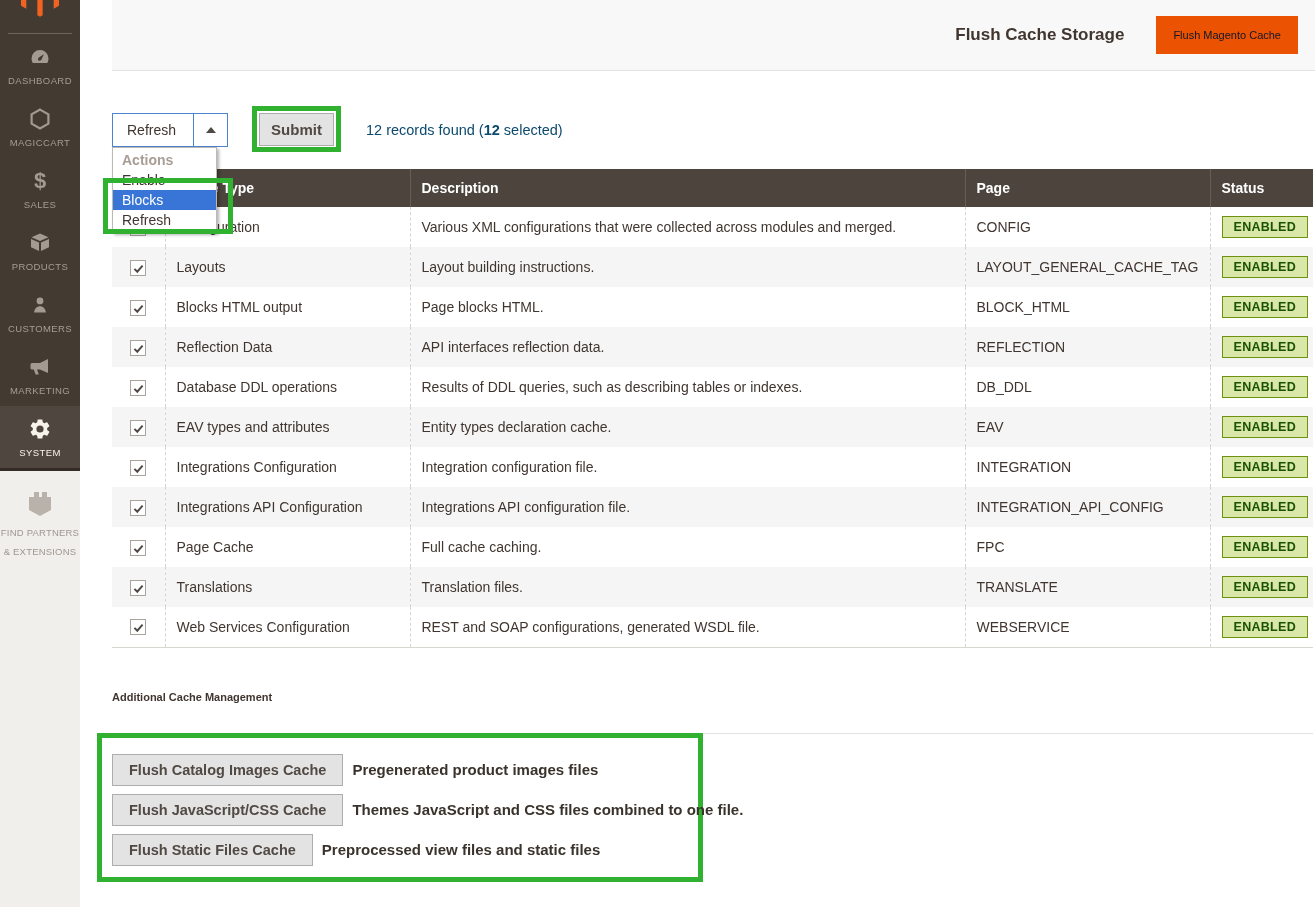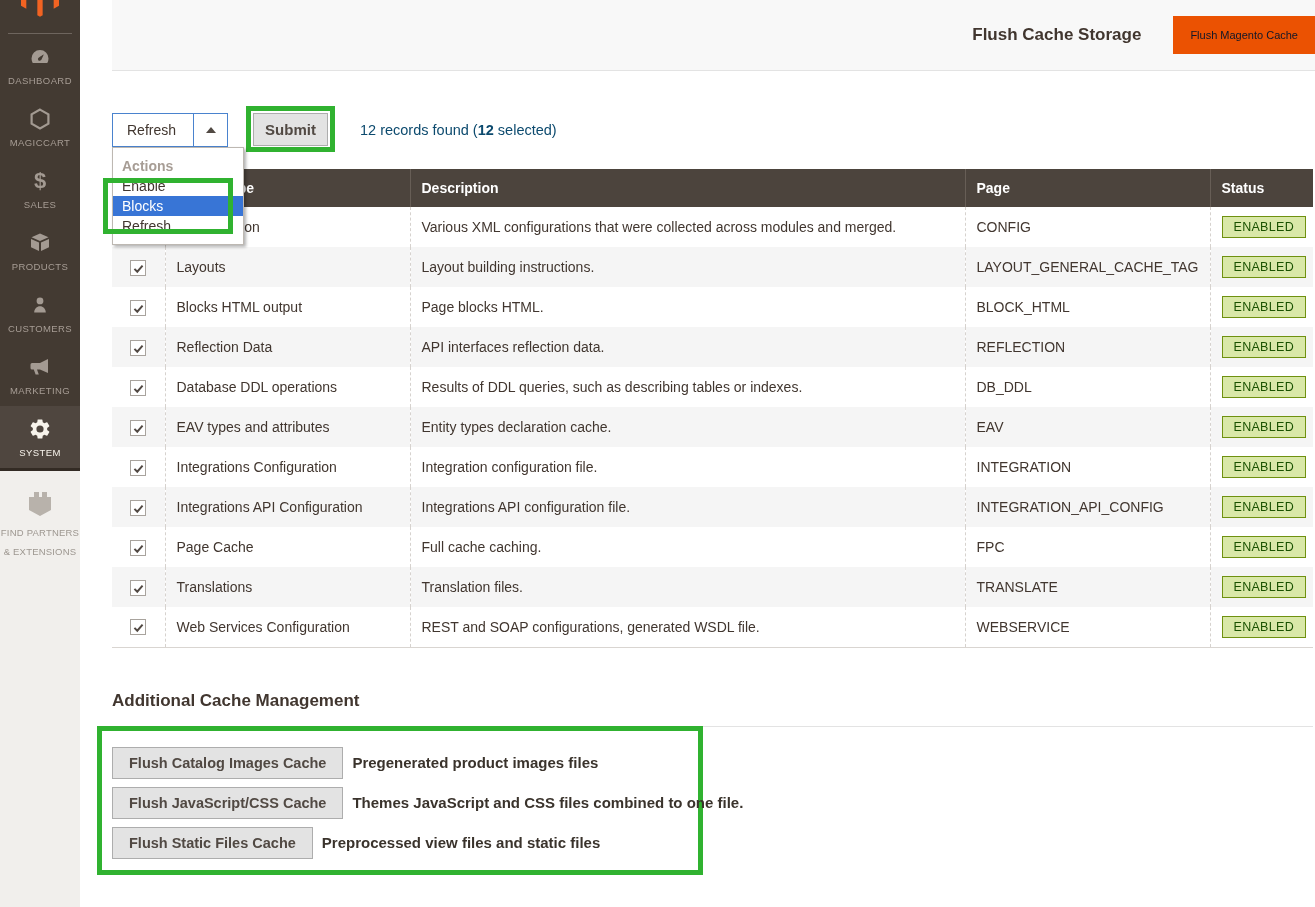--- a/index.html
+++ b/index.html
@@ -26,48 +26,48 @@
   .menu-item.active { background:#4f463f; color:#f7f3eb; }
   .menu-item.active .mi-icon svg { fill:#f7f3eb; }
   .partners { padding-top:20px; text-align:center; color:#9d9790; }
   .partners svg { fill:#b8b2ab; }
   .partners .p-label { font-size:9.5px; line-height:1.45; margin-top:5px; letter-spacing:.2px; }
 
   
   .main { position:absolute; left:80px; top:0; width:1235px; height:907px; }
   .page-header {
     height:71px; margin-left:32px; background:#f8f8f8; border-bottom:1px solid #e3e3e3;
-    display:flex; align-items:center; justify-content:flex-end; gap:32px; 
+    display:flex; align-items:center; justify-content:flex-end; gap:32px; padding-right:17px;
   }
   .text-button { font-size:17px; font-weight:bold; color:#41362f; cursor:pointer; }
   .primary-button {
     background:#eb5202; color:#0f172a; font-size:11px; font-weight:normal;
     border:none; padding:13px 17px; cursor:pointer; font-family:inherit;
   }
 
   .content { padding:0 2px 0 32px; }
 
   
   .toolbar { margin-top:42px; height:34px; display:flex; align-items:flex-start; position:relative; }
   .action-select-wrap { position:relative; width:116px; flex:none; }
   .action-select { display:flex; height:34px; border:1px solid #4a83ce; background:#fff; cursor:pointer; }
   .action-select .sel-value { flex:1; display:flex; align-items:center; padding-left:14px; font-size:14px; color:#41362f; }
   .arrow-box { width:34px; border-left:1px solid #4a83ce; display:flex; align-items:center; justify-content:center; }
   .tri-up { width:0; height:0; border-left:5px solid transparent; border-right:5px solid transparent; border-bottom:6px solid #514943; }
   .dropdown {
-    position:absolute; top:34px; left:0; width:132px; background:#fff;
-    border:1px solid #bdb8b2; box-shadow:2px 2px 3px rgba(0,0,0,.3); padding:8px 0; z-index:5;
+    position:absolute; top:34px; left:0; width:105px; background:#fff;
+    border:1px solid #bdb8b2; box-shadow:2px 2px 3px rgba(0,0,0,.3); padding:2px 0; z-index:5;
   }
   .option { font-size:14px; height:20px; line-height:20px; padding:0 9px; color:#41362f; cursor:pointer; white-space:nowrap; }
   .option.group { font-weight:bold; color:#a79d95; }
   .option.selected { background:#3875d6; color:#fff; }
   .anno { border:5px solid #30b230; pointer-events:none; }
   .anno-dropdown { position:absolute; left:-9px; top:65px; width:130px; height:56px; z-index:6; }
   .anno-submit {
-    margin-left:18px; margin-top:-7px; width:89px; height:46px; flex:none;
+    margin-left:24px; margin-top:-7px; width:89px; height:46px; flex:none;
     display:flex; align-items:center; justify-content:center; pointer-events:auto;
   }
   .submit-button {
     width:75px; height:33px; background:#e3e3e3; border:1px solid #adadad;
     color:#514943; font-size:15px; font-weight:bold; cursor:pointer; font-family:inherit;
   }
   .records { margin-left:25px; line-height:34px; font-size:14.5px; color:#0c4a6e; }
 
   
   .cache-table { margin-top:22px; width:1201px; border-collapse:collapse; table-layout:fixed; border-bottom:1px solid #d9d5d1; }
@@ -82,26 +82,26 @@
   }
   .cache-table tbody td:first-child { border-left:none; text-align:center; padding:0; }
   .cache-table tbody tr:nth-child(even) { background:#f5f5f5; }
   .checkbox {
     display:inline-block; width:16px; height:16px; border:1px solid #a8a39d; background:#fff;
     vertical-align:middle; cursor:pointer;
   }
   .checkbox svg { display:block; margin:1px auto 0; }
   .status-badge {
     display:inline-block; background:#d9e8a8; border:1px solid #6f9110; color:#1a5200;
-    font-weight:normal; font-size:12.5px; padding:3px 11px; letter-spacing:.3px;
+    font-weight:bold; font-size:12.5px; padding:3px 11px; letter-spacing:.3px;
   }
 
   
   .additional { margin-top:43px; }
-  .additional-title { font-size:17px; font-weight:bold; color:#41362f; margin-bottom:15px; }
+  .additional-title { font-size:11px; font-weight:bold; color:#41362f; margin-bottom:30px; }
   .actions-wrap { position:relative; }
   .divider-line { position:absolute; top:0; left:0; width:1201px; border-top:1px solid #e3e3e3; }
   .anno-actions { position:relative; margin-left:-15px; width:606px; padding:16px 0 3px 10px; z-index:2; pointer-events:auto; }
   .action-row { display:flex; align-items:center; margin-bottom:8px; }
   .gray-button {
     background:#e3e3e3; border:1px solid #adadad; color:#514943; font-size:14.5px; font-weight:bold;
     height:32px; padding:0 16px; cursor:pointer; font-family:inherit; flex:none;
   }
   .action-desc { margin-left:9px; font-size:15px; font-weight:bold; color:#3a332c; white-space:nowrap; }
 </style>

